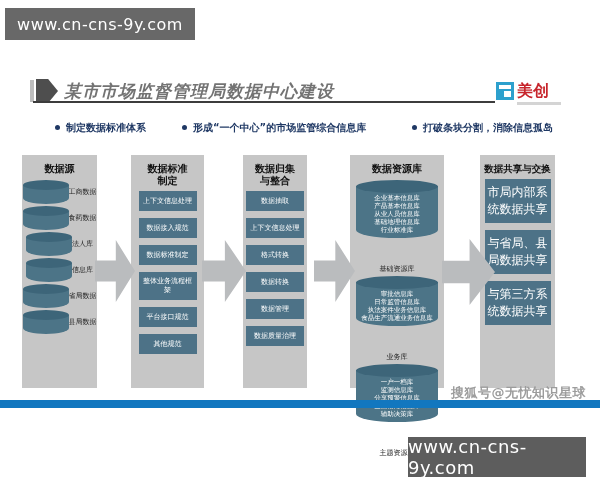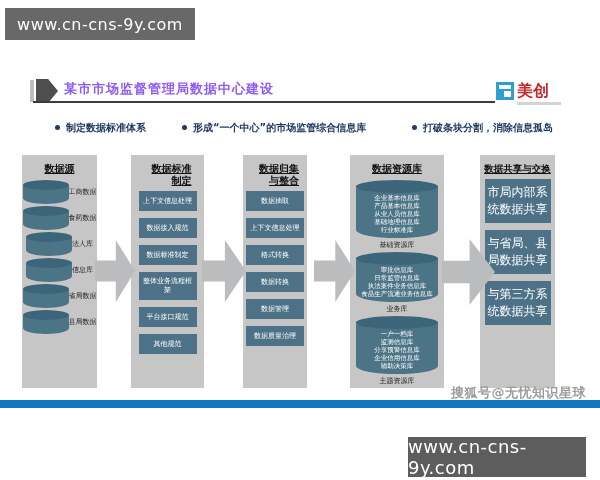--- a/index.html
+++ b/index.html
@@ -16,22 +16,22 @@
   .url-bottom { left:408px; top:437px; width:178px; height:40px; font-size:18px; background:#5d5d5d; }
 
   
   .title-icon { position:absolute; left:30px; top:79px; width:28px; height:24px; }
   .title-icon .bar { position:absolute; left:0; top:1px; width:4px; height:22px; background:#bdbdbd; }
   .title-icon .pent {
     position:absolute; left:6px; top:0; width:22px; height:24px; background:#4e4e4e;
     clip-path:polygon(0 0, 55% 0, 100% 50%, 55% 100%, 0 100%);
   }
   .page-title {
-    position:absolute; left:64px; top:80px; margin:0; font-size:13px; font-weight:bold;
-    color:#8b5cf6; letter-spacing:1px; white-space:nowrap;
+    position:absolute; left:64px; top:80px; margin:0; font-size:17px; font-weight:bold;
+    color:#737373; letter-spacing:1px; white-space:nowrap;font-style:italic;
   }
   .title-rule { position:absolute; left:33px; top:101px; width:462px; height:2px; background:#3c3c3c; }
   .logo { position:absolute; left:496px; top:81px; width:92px; height:24px; }
   .logo-icon { position:absolute; left:0; top:1px; width:18px; height:18px; background:var(--logoblue,#2da0cd); }
   .logo-icon::before { content:""; position:absolute; left:3px; top:3px; width:12px; height:4px; background:#fff; }
   .logo-icon::after  { content:""; position:absolute; left:8px; top:9px; width:7px; height:6px; background:#fff; }
   .logo-text { position:absolute; left:21px; top:0; font-size:16px; line-height:20px; font-weight:bold; color:var(--logored,#c7252c); }
   .logo-sub { position:absolute; left:21px; top:21px; width:44px; height:3px; background:#d4d4d4; }
 
   
@@ -48,22 +48,22 @@
   .panel {
     position:absolute; top:155px; height:233px; background:var(--panel,#c6c6c6);
     display:flex; flex-direction:column; align-items:center;
   }
   .p1 { left:22px;  width:75px; }
   .p2 { left:131px; width:73px; }
   .p3 { left:243px; width:64px; }
   .p4 { left:350px; width:94px; }
   .p5 { left:480px; width:75px; }
   .panel-header {
-    font-size:10px; font-weight:bold; color:#111; text-align:right;
-    line-height:12px; margin:8px 0 4px;text-decoration:underline;
+    font-size:10px; font-weight:bold; color:#111; text-align:center;
+    line-height:12px; margin:8px 0 4px;
   }
   .panel-header.w48 { width:48px; }
   .p5 .panel-header { font-size:9.5px; letter-spacing:0; }
 
   
   .cyl-item { display:flex; flex-direction:row; align-items:center; margin-bottom:1px; }
   .s-cyl {
     position:relative; width:46px; height:19px; margin-top:6px;
     background:var(--steel,#4c7487); border-radius:0 0 23px 23px / 0 0 6px 6px;
   }
@@ -75,21 +75,21 @@
 
   
   .box {
     background:var(--steel2,#4d7287); color:#fff; font-size:7px; line-height:9px;
     text-align:center; width:58px; padding:5px 3px; margin-bottom:7px;
     display:flex; align-items:center; justify-content:center; box-sizing:border-box; min-height:20px;
   }
   .p5 .box { width:66px; font-size:12px; line-height:17px; margin-bottom:7px; min-height:30px; }
 
   
-  .db-group { display:flex; flex-direction:column; align-items:center; margin-bottom:1px; }
+  .db-group { display:flex; flex-direction:column; align-items:center; margin-bottom:1px;gap:24px; }
   .big-cyl {
     position:relative; width:82px; margin-top:7px; background:var(--steel,#4c7487);
     border-radius:0 0 41px 41px / 0 0 8px 8px; padding:8px 0 4px;
   }
   .big-cyl::before {
     content:""; position:absolute; left:0; top:-6px; width:82px; height:13px;
     border-radius:50%; background:var(--steeldark,#3d6579);
   }
   .db-line { position:relative; font-size:6.5px; line-height:8px; color:#fff; text-align:center; }
   .group-label { font-size:7px; color:#222; line-height:9px; margin-top:3px; }

